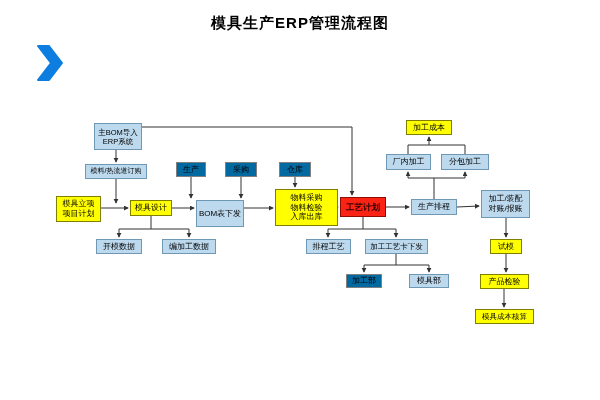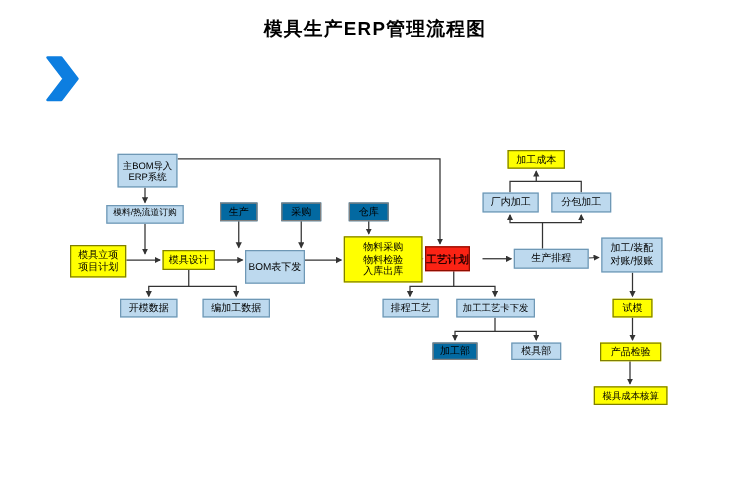--- a/index.html
+++ b/index.html
@@ -74,22 +74,22 @@
       <div class="node white" style="left: 176px; top: 162px; width: 30px; height: 15px; font-size: 8px;">生产</div>
       <div class="node white" style="left: 225px; top: 162px; width: 32px; height: 15px; font-size: 8px;">采购</div>
       <div class="node white" style="left: 279px; top: 162px; width: 32px; height: 15px; font-size: 8px;">仓库</div>
       <div class="node yellow" style="left: 56px; top: 196px; width: 45px; height: 26px; font-size: 8px;">模具立项
 项目计划</div>
       <div class="node yellow" style="left: 130px; top: 200px; width: 42px; height: 16px; font-size: 8px;">模具设计</div>
       <div class="node blue" style="left: 196px; top: 200px; width: 48px; height: 27px; font-size: 8px;">BOM表下发</div>
       <div class="node yellow" style="left: 275px; top: 189px; width: 63px; height: 37px; font-size: 8px;">物料采购
 物料检验
 入库出库</div>
-      <div class="node red" style="left: 340px; top: 197px; width: 36px; height: 20px; font-size: 8.5px;">工艺计划</div>
-      <div class="node blue" style="left: 411px; top: 199px; width: 60px; height: 16px; font-size: 8px;">生产排程</div>
+      <div class="node red" style="left: 340px; top: 197px; width: 46px; height: 20px; font-size: 8.5px;">工艺计划</div>
+      <div class="node blue" style="left: 411px; top: 199px; width: 46px; height: 16px; font-size: 8px;">生产排程</div>
       <div class="node yellow" style="left: 406px; top: 120px; width: 46px; height: 15px; font-size: 8px;">加工成本</div>
       <div class="node blue" style="left: 386px; top: 154px; width: 45px; height: 16px; font-size: 8px;">厂内加工</div>
       <div class="node blue" style="left: 441px; top: 154px; width: 48px; height: 16px; font-size: 8px;">分包加工</div>
       <div class="node blue" style="left: 481px; top: 190px; width: 49px; height: 28px; font-size: 8px;">加工/装配
 对账/报账</div>
       <div class="node blue" style="left: 96px; top: 239px; width: 46px; height: 15px; font-size: 8px;">开模数据</div>
       <div class="node blue" style="left: 162px; top: 239px; width: 54px; height: 15px; font-size: 8px;">编加工数据</div>
       <div class="node blue" style="left: 306px; top: 239px; width: 45px; height: 15px; font-size: 8px;">排程工艺</div>
       <div class="node blue" style="left: 365px; top: 239px; width: 63px; height: 15px; font-size: 7.5px;">加工工艺卡下发</div>
       <div class="node white" style="left: 346px; top: 274px; width: 36px; height: 14px; font-size: 8px;">加工部</div>

